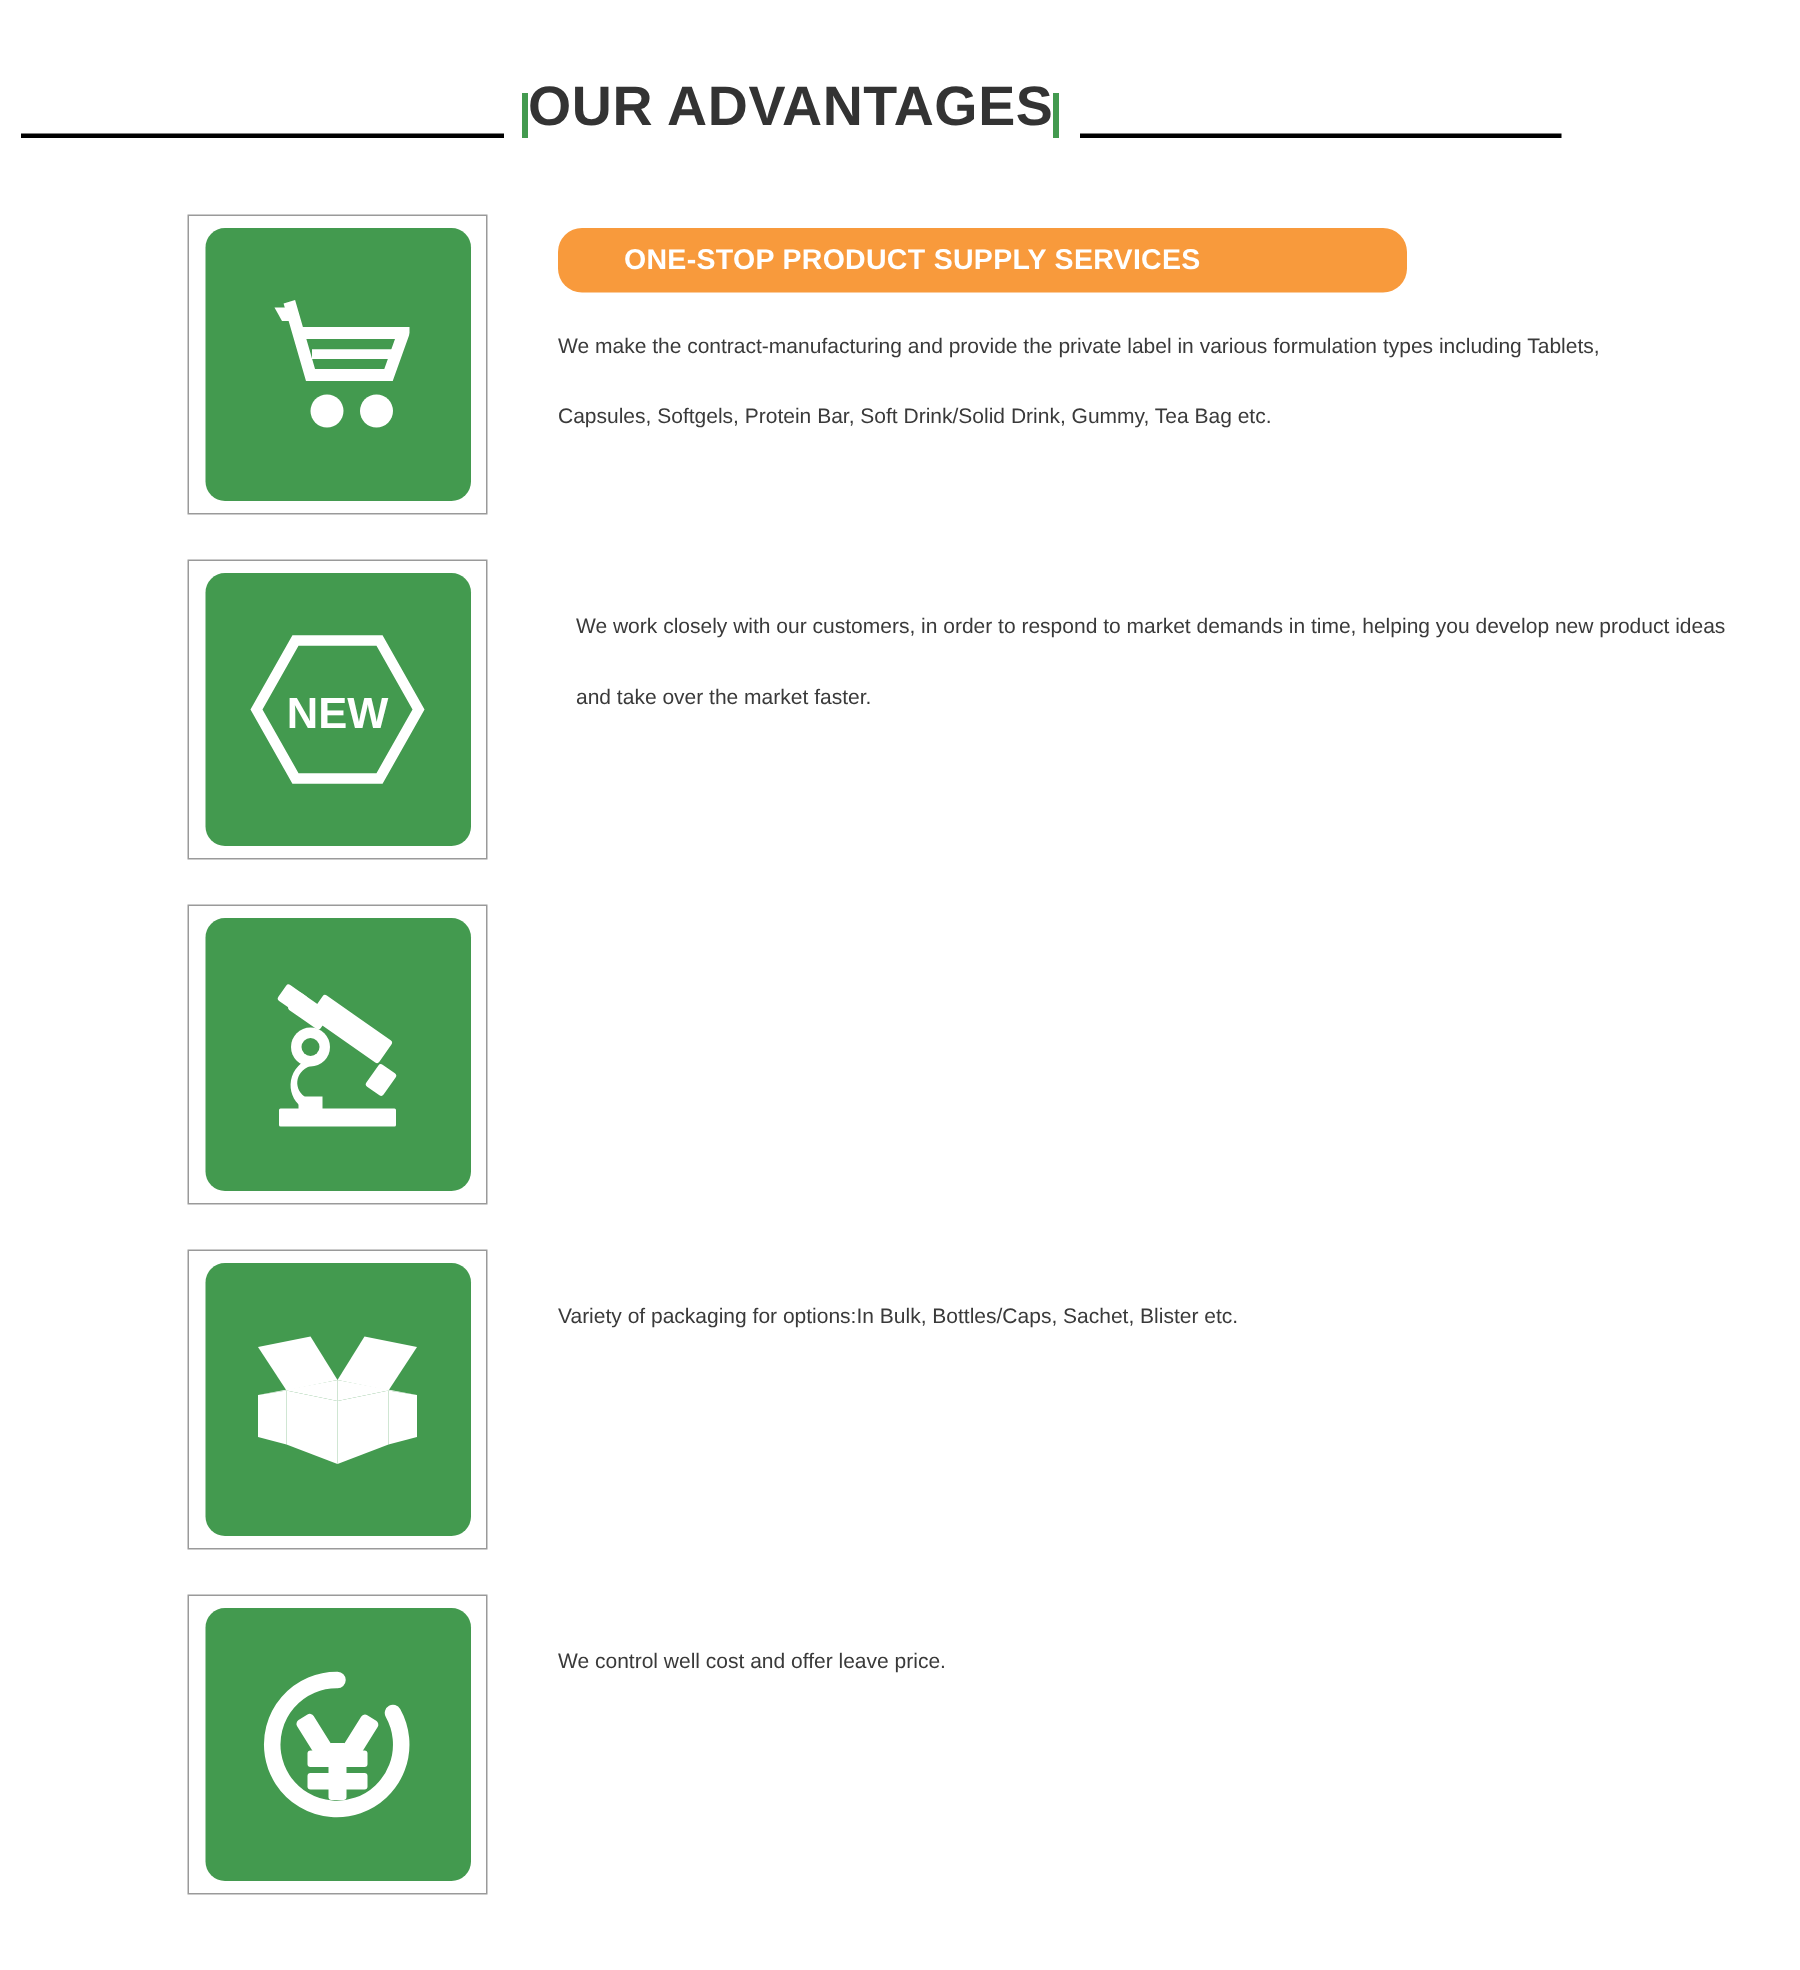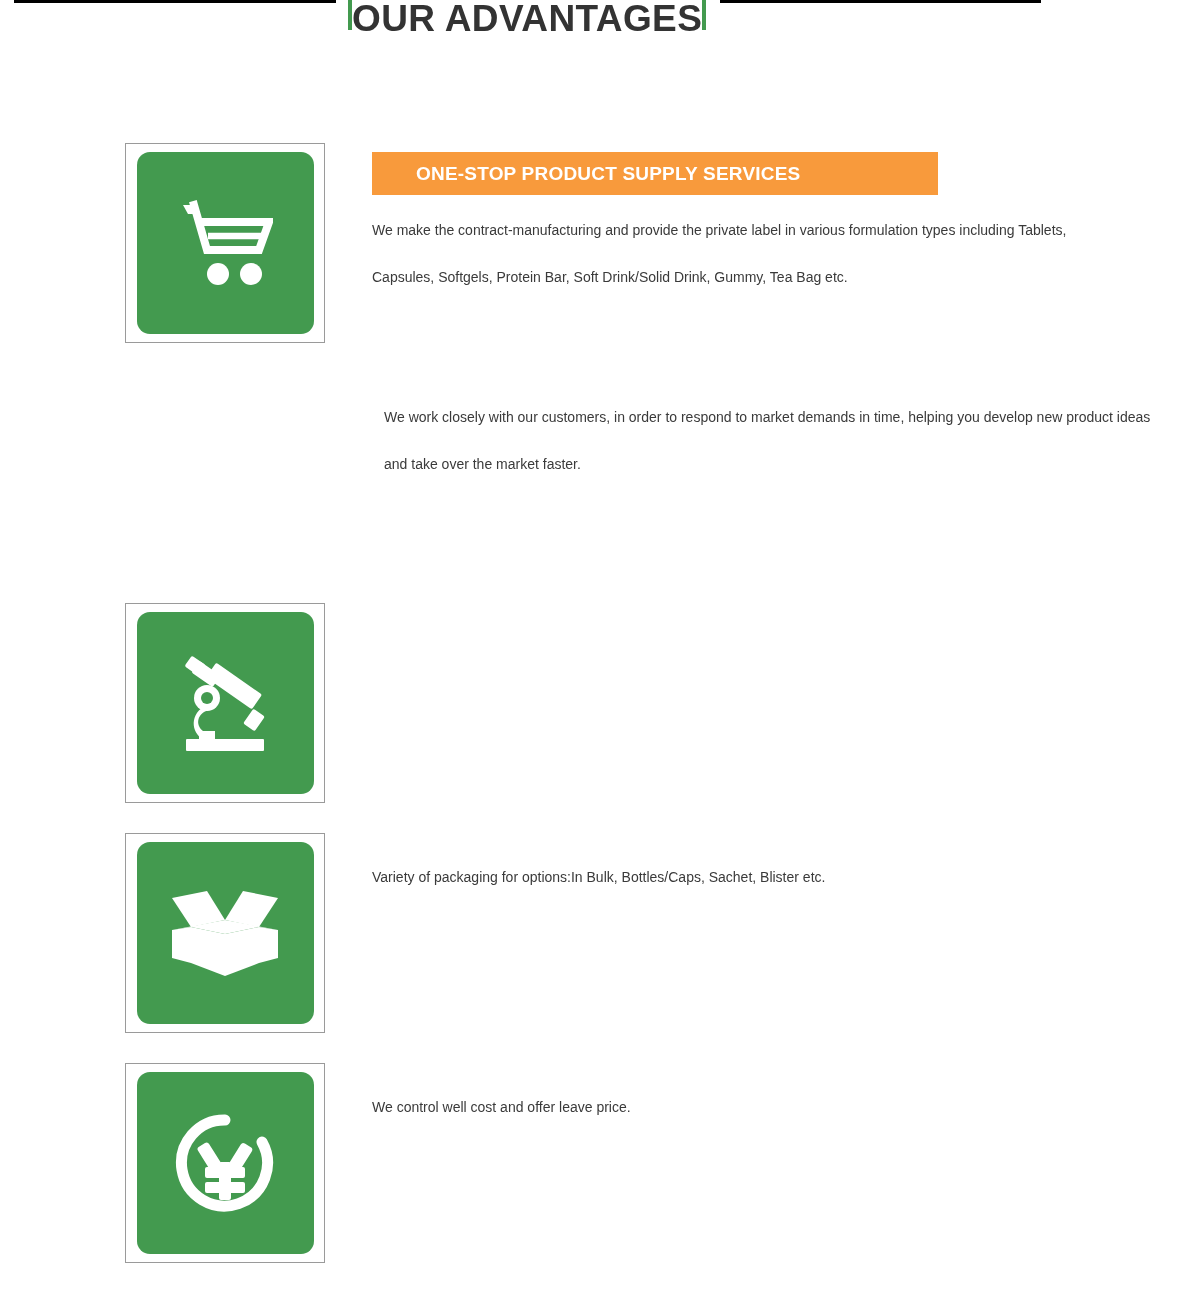--- a/index.html
+++ b/index.html
@@ -19,21 +19,21 @@
   }
 
   
   .section-header {
     position: absolute;
     left: 0;
     top: 0;
     width: 1016px;
     height: 92px;
     display: flex;
-    align-items: flex-start;
+    align-items: flex-end;
   }
   .hdr-rule {
     height: 3px;
     background: #000000;
     flex: 0 0 auto;
   }
   .hdr-rule.left  { margin-left: 14px; width: 322px; }
   .hdr-rule.right { width: 321px; }
   .hdr-tick {
     width: 4px;
@@ -103,21 +103,21 @@
     background: #f89a3c;
     color: #ffffff;
     font-size: 19px;
     font-weight: bold;
     letter-spacing: 0.2px;
     line-height: 1;
     padding: 12px 40px 12px 44px;
     white-space: nowrap;
     font-family: "Liberation Sans", "DejaVu Sans", sans-serif;
   }
-  .adv-label.wide { padding-right: 138px; }
+  .adv-label.wide { padding-right: 138px; border-radius: 16px; }
   .adv-desc {
     margin-top: 12px;
     font-size: 14px;
     line-height: 47px;
     color: #3a3a3a;
     max-width: 790px;
     font-family: "Liberation Sans", "DejaVu Sans", sans-serif;
   }
   .adv-desc.narrow  { max-width: 740px; }
   .adv-desc.medium  { max-width: 790px; margin-left: 12px; }
@@ -152,20 +152,30 @@
         </span>
       </div>
     </div>
     <div class="adv-body">
       <div class="adv-label wide">ONE-STOP PRODUCT SUPPLY SERVICES</div>
       <div class="adv-desc narrow">We make the contract-manufacturing and provide the private label in various formulation types including Tablets, Capsules, Softgels, Protein Bar, Soft Drink/Solid Drink, Gummy, Tea Bag etc.</div>
     </div>
   </div>
 
   <div class="adv-row">
+    <div class="icon-frame">
+      <div class="icon-tile">
+        <span>
+          <svg width="118" height="104" viewBox="0 0 118 104">
+            <polygon points="31,6 87,6 113,52 87,98 31,98 5,52" fill="none" stroke="#ffffff" stroke-width="7"></polygon>
+            <text x="59" y="64" text-anchor="middle" font-family="Liberation Sans, DejaVu Sans, sans-serif" font-size="29" font-weight="bold" fill="#ffffff">NEW</text>
+          </svg>
+        </span>
+      </div>
+    </div>
     <div class="adv-body">
       <div class="adv-desc medium">We work closely with our customers, in order to respond to market demands in time, helping you develop new product ideas and take over the market faster.</div>
     </div>
   </div>
 
   <div class="adv-row">
     <div class="icon-frame">
       <div class="icon-tile">
         <span>
           <svg width="104" height="104" viewBox="0 0 104 104">

